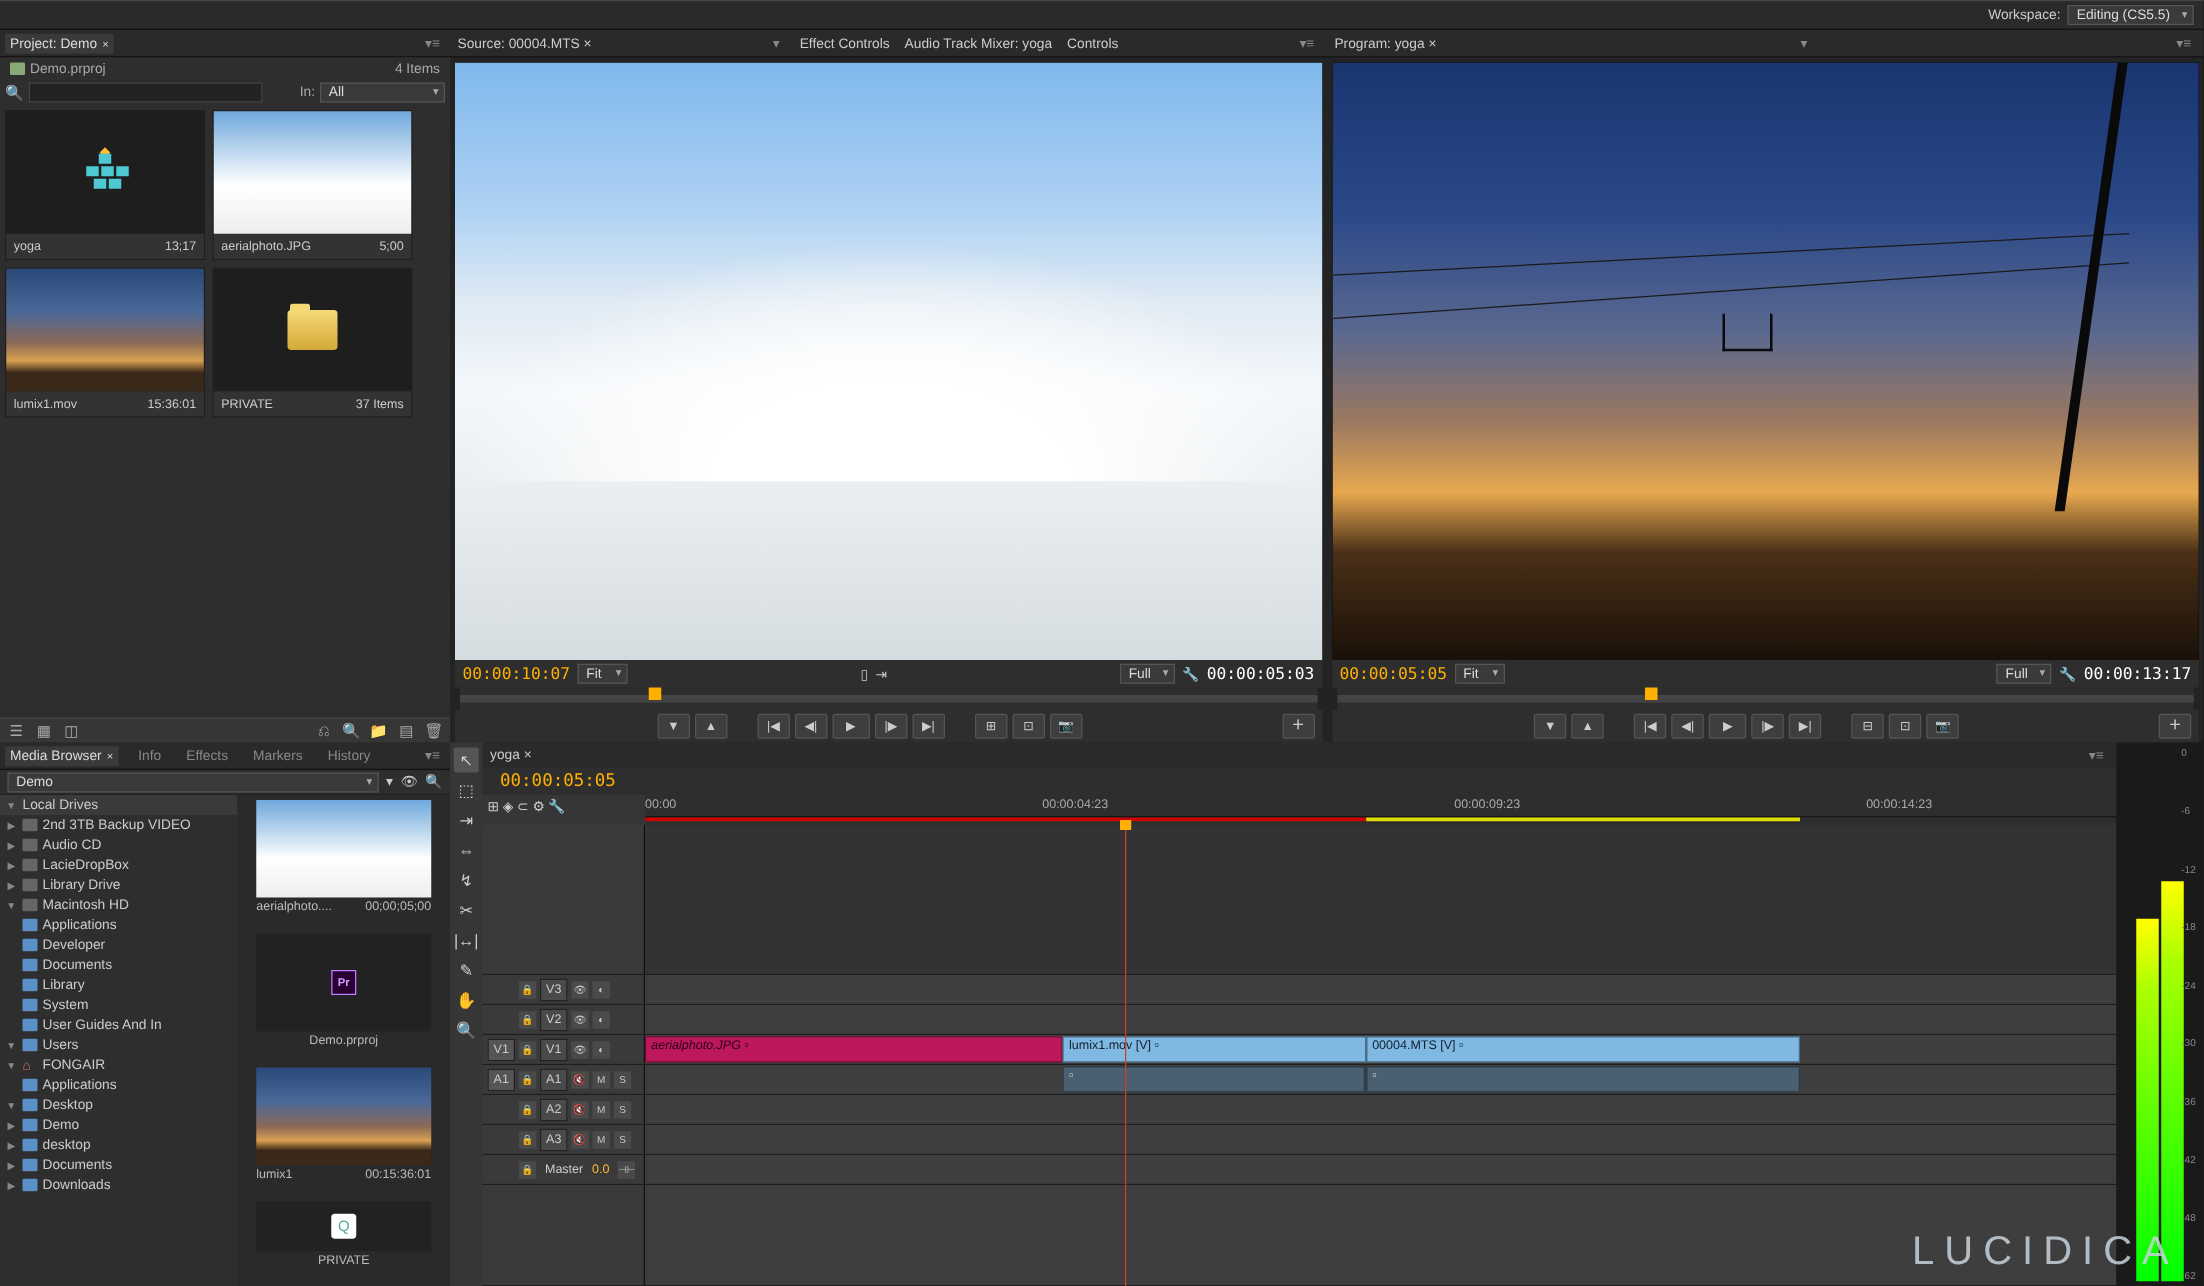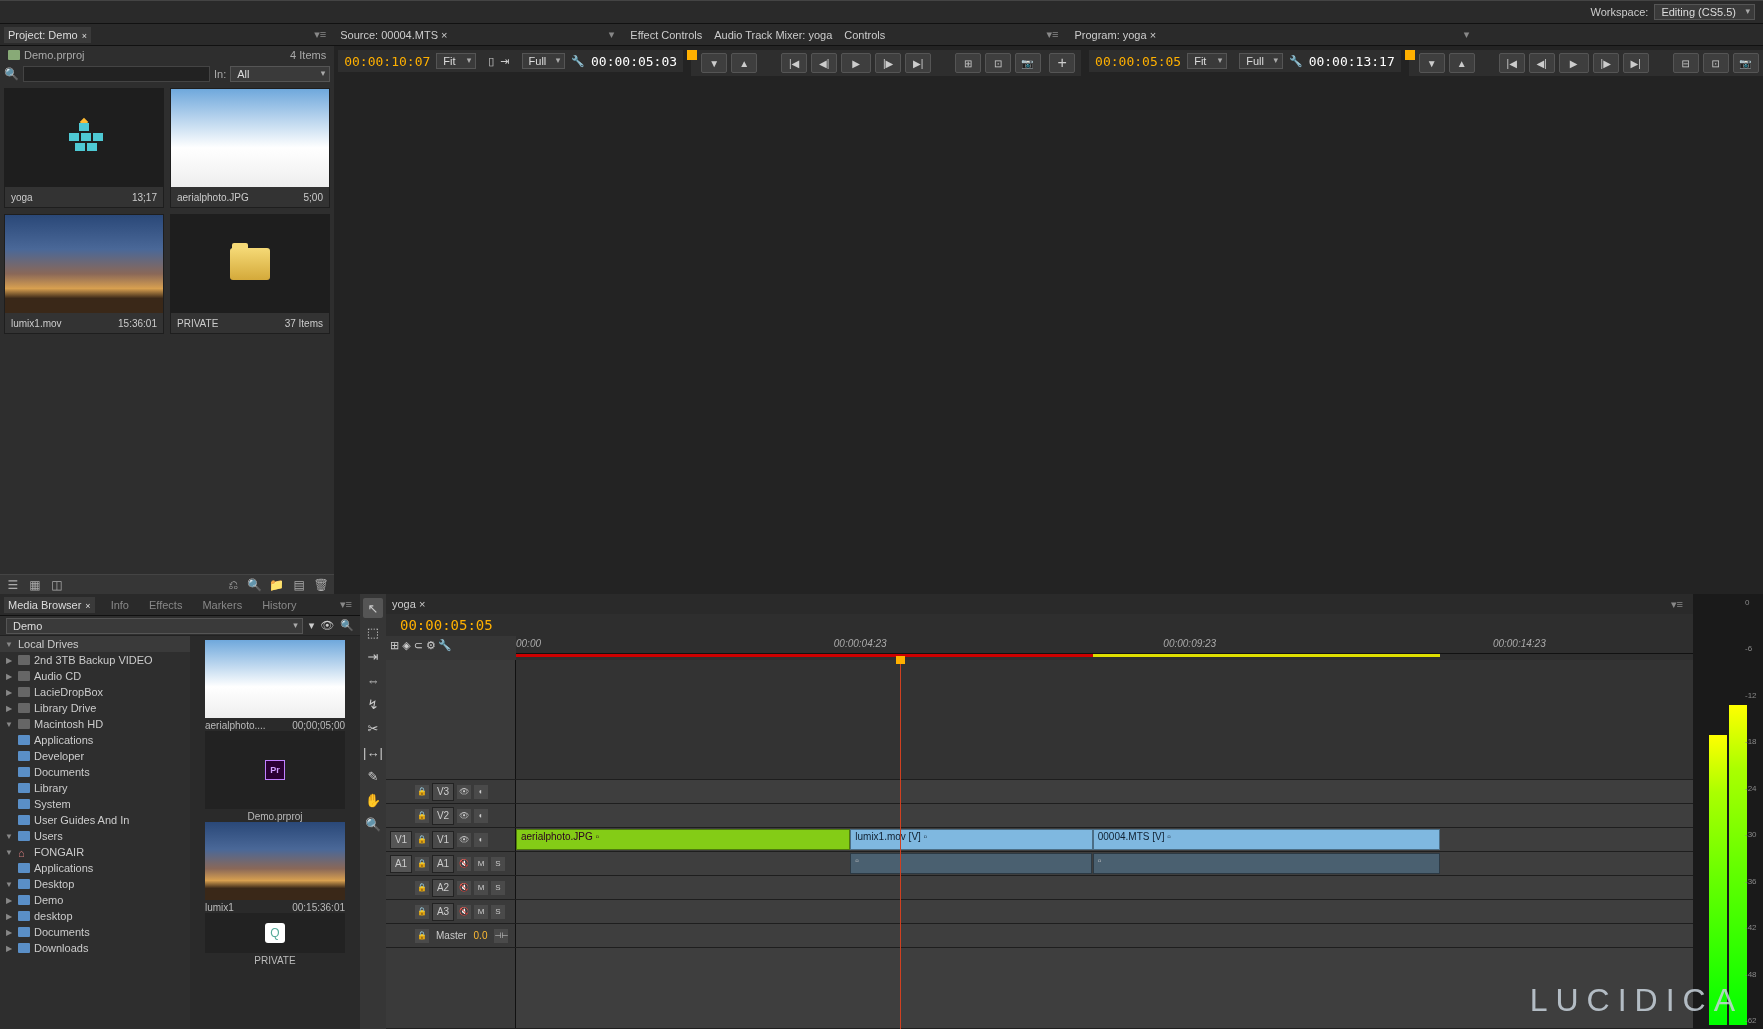--- a/index.html
+++ b/index.html
@@ -39,21 +39,21 @@
 .folder-icon-lg { width:40px; height:32px; background:linear-gradient(#f5d976,#d4a93a); border-radius:3px; position:relative; }
 .folder-icon-lg::before { content:""; position:absolute; width:16px; height:6px; background:#f5d976; top:-5px; left:2px; border-radius:2px 2px 0 0; }
 .snow-thumb { width:100%; height:100%; background:linear-gradient(180deg,#6fa8dc 0%,#cfe2f3 40%,#fff 60%,#eee 100%); position:relative; }
 .dusk-thumb { width:100%; height:100%; background:linear-gradient(180deg,#2a4878 0%,#4a6898 35%,#8a6858 60%,#d8a050 75%,#3a2818 85%); position:relative; }
 .toolbar-row { height:20px; background:#363636; display:flex; align-items:center; padding:0 6px; gap:8px; border-top:1px solid #444; }
 .toolbar-row .tb-icon { width:14px; height:14px; color:#aaa; display:flex; align-items:center; justify-content:center; font-size:12px; }
 .monitors { flex:1; display:flex; flex-direction:column; background:#232323;justify-content:flex-end; }
 .monitor-tabs { height:22px; display:flex; background:#2a2a2a; border-bottom:1px solid #111; }
 .monitor-tabs .half { flex:1; display:flex; align-items:center; padding:0 6px; gap:12px; }
 .monitor-views { flex:1; display:flex; gap:8px; padding:4px 4px 0 4px; }
-.monitor { flex:1; display:flex; flex-direction:row; background:#232323; }
+.monitor { flex:1; display:flex; flex-direction:column; background:#232323; }
 .monitor-canvas { flex:1; background:#000; position:relative; overflow:hidden; }
 .snow-view { width:100%; height:100%; background:linear-gradient(180deg,#7fb8ec 0%,#afd2f3 25%,#dfeaf3 40%,#f5f8fb 55%,#e8ecef 75%,#d5dce0 100%); position:relative; }
 .snow-view .ridge { position:absolute; top:30%; left:0; right:0; height:40%; background:radial-gradient(ellipse at 50% 100%,#fff 30%,transparent 70%); }
 .dusk-view { width:100%; height:100%; background:linear-gradient(180deg,#1a3570 0%,#2a4888 25%,#5a6890 45%,#9a7860 60%,#e8a850 72%,#4a3018 82%,#1a1008 100%); position:relative; }
 .dusk-view .pylon { position:absolute; right:6%; top:0; width:120px; height:75%; }
 .dusk-view .pylon::before { content:""; position:absolute; right:40px; top:0; width:8px; height:100%; background:#0a0a0a; transform:skewX(-8deg); }
 .dusk-view .cable { position:absolute; top:32%; left:0; right:8%; height:1px; background:#1a1a1a; transform:rotate(-3deg); }
 .dusk-view .cable2 { position:absolute; top:38%; left:0; right:8%; height:1px; background:#1a1a1a; transform:rotate(-4deg); }
 .dusk-view .chair { position:absolute; top:42%; left:45%; width:40px; height:30px; border:2px solid #0a0a0a; border-top:none; }
 .monitor-controls { height:22px; display:flex; align-items:center; padding:0 6px; gap:6px; background:#2e2e2e; }
@@ -70,53 +70,53 @@
 .bottom { display:flex; height:calc(1029px - 24px - 570px); }
 .media-browser { width:360px; display:flex; flex-direction:column; background:#2e2e2e; }
 .mb-row { height:20px; display:flex; align-items:center; padding:0 6px; gap:6px; border-bottom:1px solid #222; }
 .mb-content { flex:1; display:flex; overflow:hidden; }
 .mb-tree { width:190px; background:#2e2e2e; overflow:hidden; font-size:11px; }
 .mb-tree .node { display:flex; align-items:center; padding:2px 4px; gap:4px; white-space:nowrap; }
 .mb-tree .arrow { width:10px; text-align:center; color:#888; font-size:8px; }
 .mb-tree .drive-icon { width:12px; height:10px; background:#666; border-radius:1px; }
 .mb-tree .fold-icon { width:12px; height:10px; background:#5a8fc7; border-radius:1px; }
 .mb-tree .home-icon { width:12px; height:10px; color:#c77; }
-.mb-thumbs { flex:1; background:#2a2a2a; padding:4px; display:flex; flex-direction:column; gap:0; overflow:hidden; }
+.mb-thumbs { flex:1; background:#2a2a2a; padding:4px; display:flex; flex-direction:column; gap:16px; overflow:hidden; }
 .mb-thumb-item { display:flex; flex-direction:column; align-items:center; }
 .mb-thumb { width:140px; height:78px; background:#222; margin-bottom:2px; }
 .mb-thumb-info { display:flex; justify-content:space-between; width:140px; font-size:10px; color:#bbb; }
 .center-thumb { display:flex; align-items:center; justify-content:center; }
 .pr-icon { width:20px; height:20px; background:#2a0033; border:1px solid #c080ff; display:flex; align-items:center; justify-content:center; color:#d0a0ff; font-size:9px; font-weight:bold; }
 .qt-icon { width:20px; height:20px; background:#fff; border-radius:3px; display:flex; align-items:center; justify-content:center; color:#5a9; font-size:12px; }
 .timeline-area { flex:1; display:flex; background:#2e2e2e; }
 .tl-tools { width:26px; background:#363636; display:flex; flex-direction:column; align-items:center; padding:4px 0; gap:4px; }
 .tl-tools .tool { width:20px; height:20px; display:flex; align-items:center; justify-content:center; color:#ccc; font-size:13px; border-radius:2px; }
 .tl-tools .tool.active { background:#555; }
 .tl-main { flex:1; display:flex; flex-direction:column; }
 .tl-tabs { height:20px; display:flex; align-items:center; padding:0 6px; background:#2a2a2a; }
 .tl-header { height:22px; display:flex; align-items:center; padding:0 6px; gap:8px; background:#2e2e2e; }
 .tl-header .tc { color:#ffb000; font-family:monospace; font-size:14px; margin-left:8px; }
 .tl-ruler-row { display:flex; height:18px; background:#2e2e2e; }
 .tl-patch { width:130px; background:#363636; }
 .tl-ruler { flex:1; position:relative; background:#2e2e2e; border-bottom:1px solid #111; }
-.tl-ruler .tick { position:absolute; top:2px; color:#aaa; font-size:10px;font-style:italic; }
+.tl-ruler .tick { position:absolute; top:2px; color:#aaa; font-size:10px; }
 .tl-workarea { display:flex; height:6px; }
 .tl-workarea .bar { flex:1; position:relative; background:#2e2e2e; }
 .tl-workarea .red { position:absolute; top:0; height:3px; background:#c00; }
 .tl-workarea .yellow { position:absolute; top:0; height:3px; background:#dd0; }
 .tl-tracks { flex:1; display:flex; flex-direction:column; position:relative; }
 .tl-track { display:flex; height:24px; border-bottom:1px solid #1e1e1e; }
 .tl-track.tall { height:120px; }
 .tl-track-head { width:130px; background:#3a3a3a; display:flex; align-items:center; padding:0 4px; gap:3px; border-right:1px solid #111; font-size:10px; }
 .tl-track-head .patch { width:22px; height:18px; background:#4a4a4a; display:flex; align-items:center; justify-content:center; border:1px solid #222; }
 .tl-track-head .tbtn { width:14px; height:14px; background:#4a4a4a; display:flex; align-items:center; justify-content:center; font-size:8px; }
 .tl-track-content { flex:1; background:#3e3e3e; position:relative; }
 .tl-track.dark .tl-track-content { background:#333; }
 .clip { position:absolute; top:1px; bottom:1px; border:1px solid rgba(0,0,0,0.4); font-size:10px; padding:1px 4px; overflow:hidden; white-space:nowrap; }
-.clip.pink { background:#84cc16; color:#2a0020; }
+.clip.pink { background:#be185d; color:#2a0020;font-style:italic; }
 .clip.blue { background:#7fb8e0; color:#102030; }
 .clip.audio { background:#4a6070; }
 .playhead { position:absolute; top:0; bottom:0; width:1px; background:#d04020; z-index:5; }
 .playhead::before { content:""; position:absolute; top:-4px; left:-4px; width:9px; height:8px; background:#ffb000; }
 .audio-meter { width:70px; background:#1a1a1a; display:flex; align-items:flex-end; justify-content:center; gap:2px; padding:4px; position:relative; }
 .meter-bar { width:18px; background:linear-gradient(0deg,#0f0 0%,#6f0 50%,#af0 80%,#ff0 100%); }
 .meter-scale { position:absolute; right:2px; top:0; bottom:0; width:16px; display:flex; flex-direction:column; justify-content:space-between; font-size:8px; color:#888; padding:4px 0; }
 .watermark { position:absolute; bottom:10px; right:20px; font-size:32px; letter-spacing:8px; color:rgba(200,210,220,0.85); font-weight:300; font-family:"Segoe UI Light",sans-serif; }
 .indent-1 { padding-left:14px; }
 .indent-2 { padding-left:28px; }

